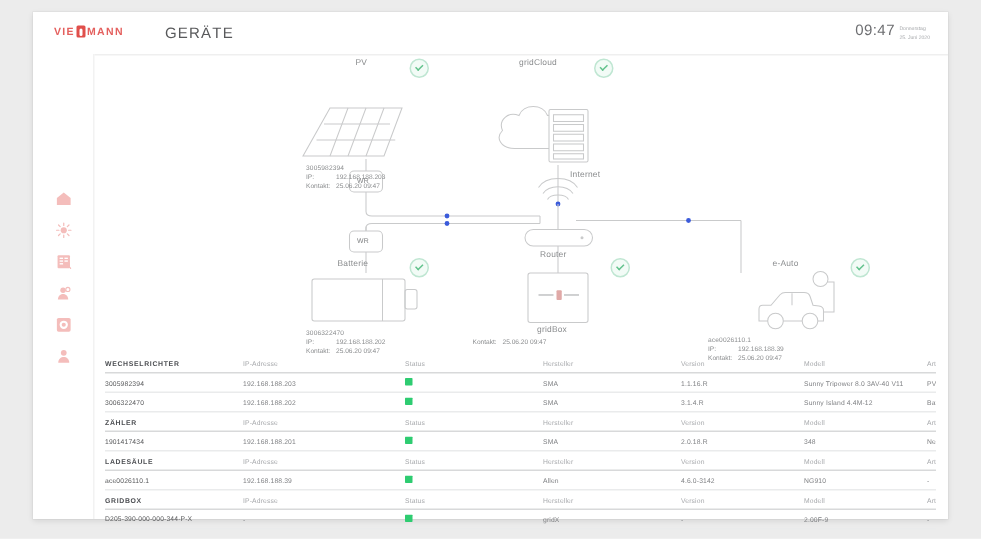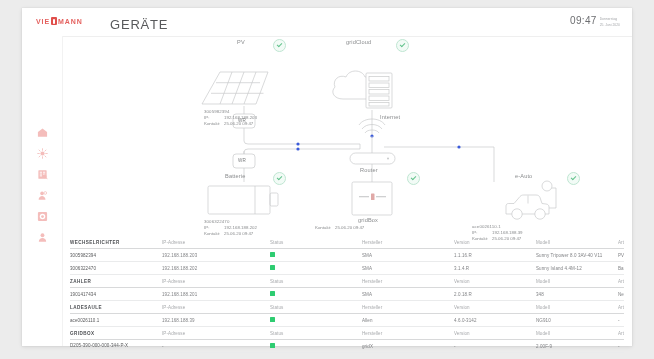--- a/index.html
+++ b/index.html
@@ -33,21 +33,21 @@
   .logo .lmark{
     display:inline-block;width:6px;height:8px;margin:0 1px;
     background:#e04f4b;border-radius:1px;position:relative;
   }
   .logo .lmark:after{
     content:"";position:absolute;left:2px;top:1.5px;width:2px;height:5px;
     background:#fff;border-radius:1px;
   }
   .page-title{
     position:absolute;left:88px;top:9px;
-    font-size:13px;letter-spacing:.8px;color:#58595b;font-weight:normal;
+    font-size:10px;letter-spacing:.8px;color:#58595b;font-weight:normal;
   }
   .clock{
     position:absolute;right:12px;top:7px;display:flex;align-items:flex-start;gap:3px;
   }
   .clock .tm{font-size:10px;color:#6d6e71;letter-spacing:.3px;line-height:12px;}
   .clock .dt{font-size:3.4px;color:#a7a9ac;line-height:4.2px;padding-top:2px;}
   
   .sidebar{
     position:absolute;left:0;top:28px;width:40px;height:310px;
     background:#ffffff;border-right:1px solid #f2f2f2;

